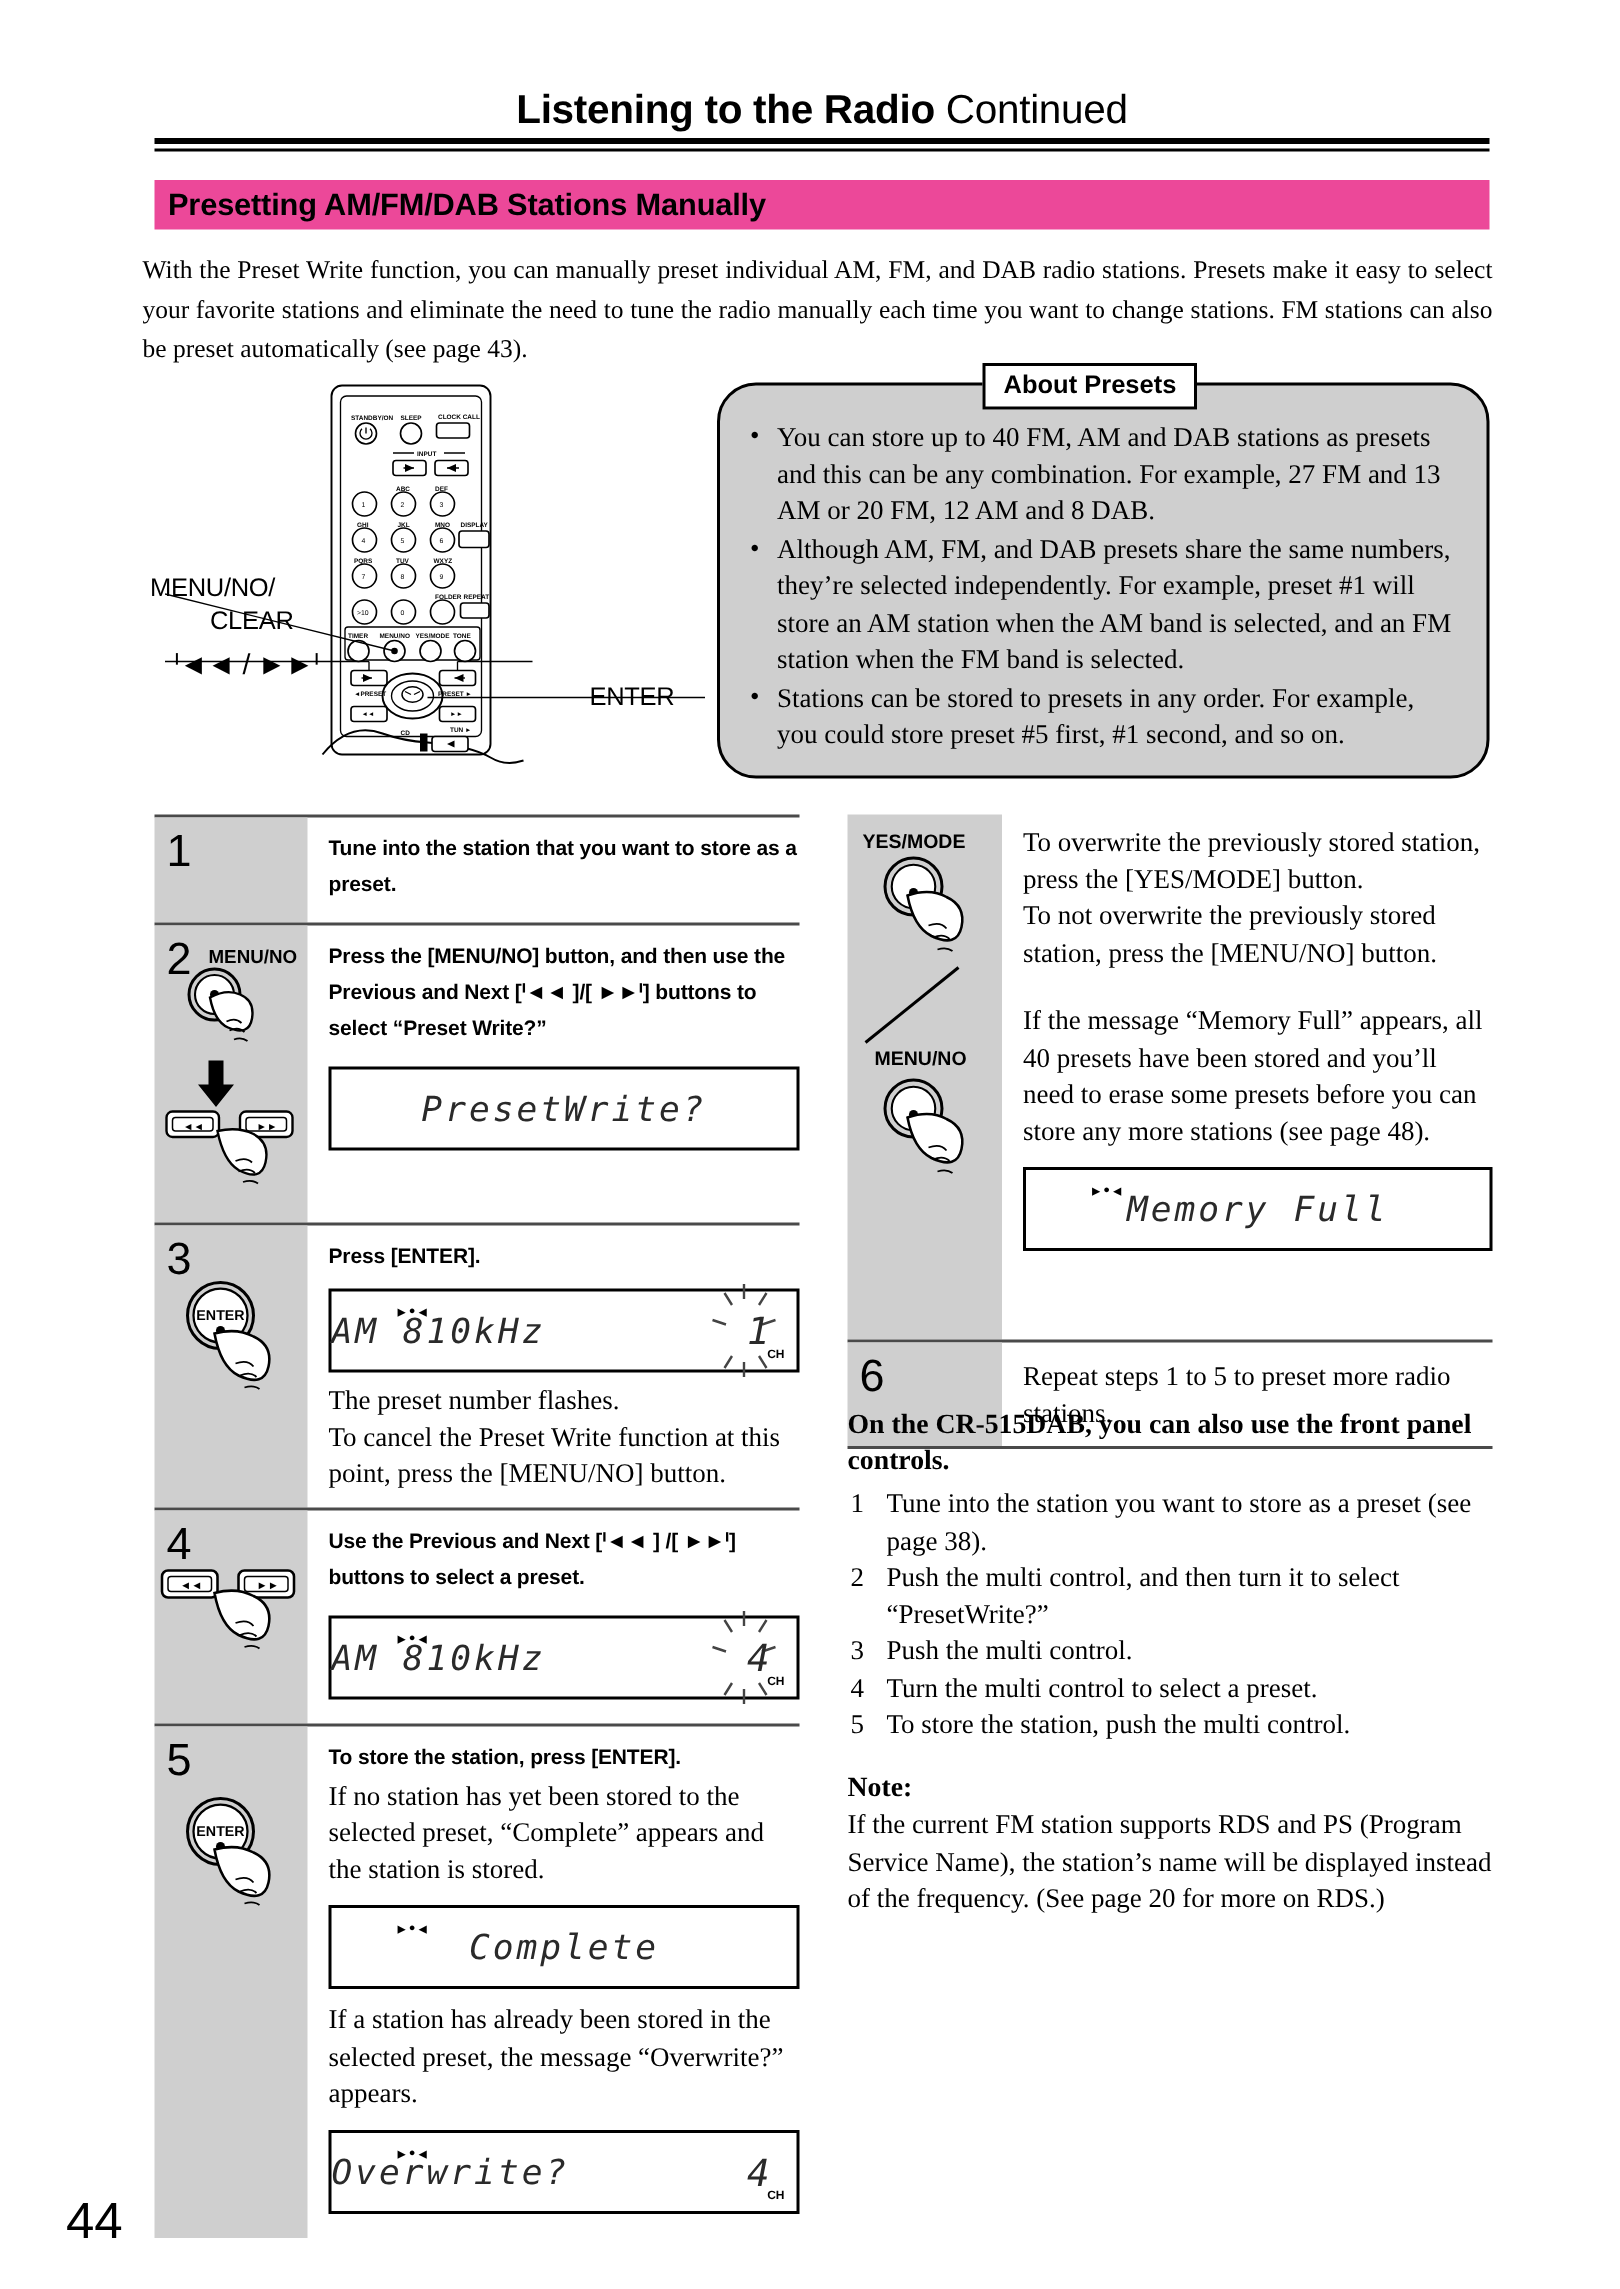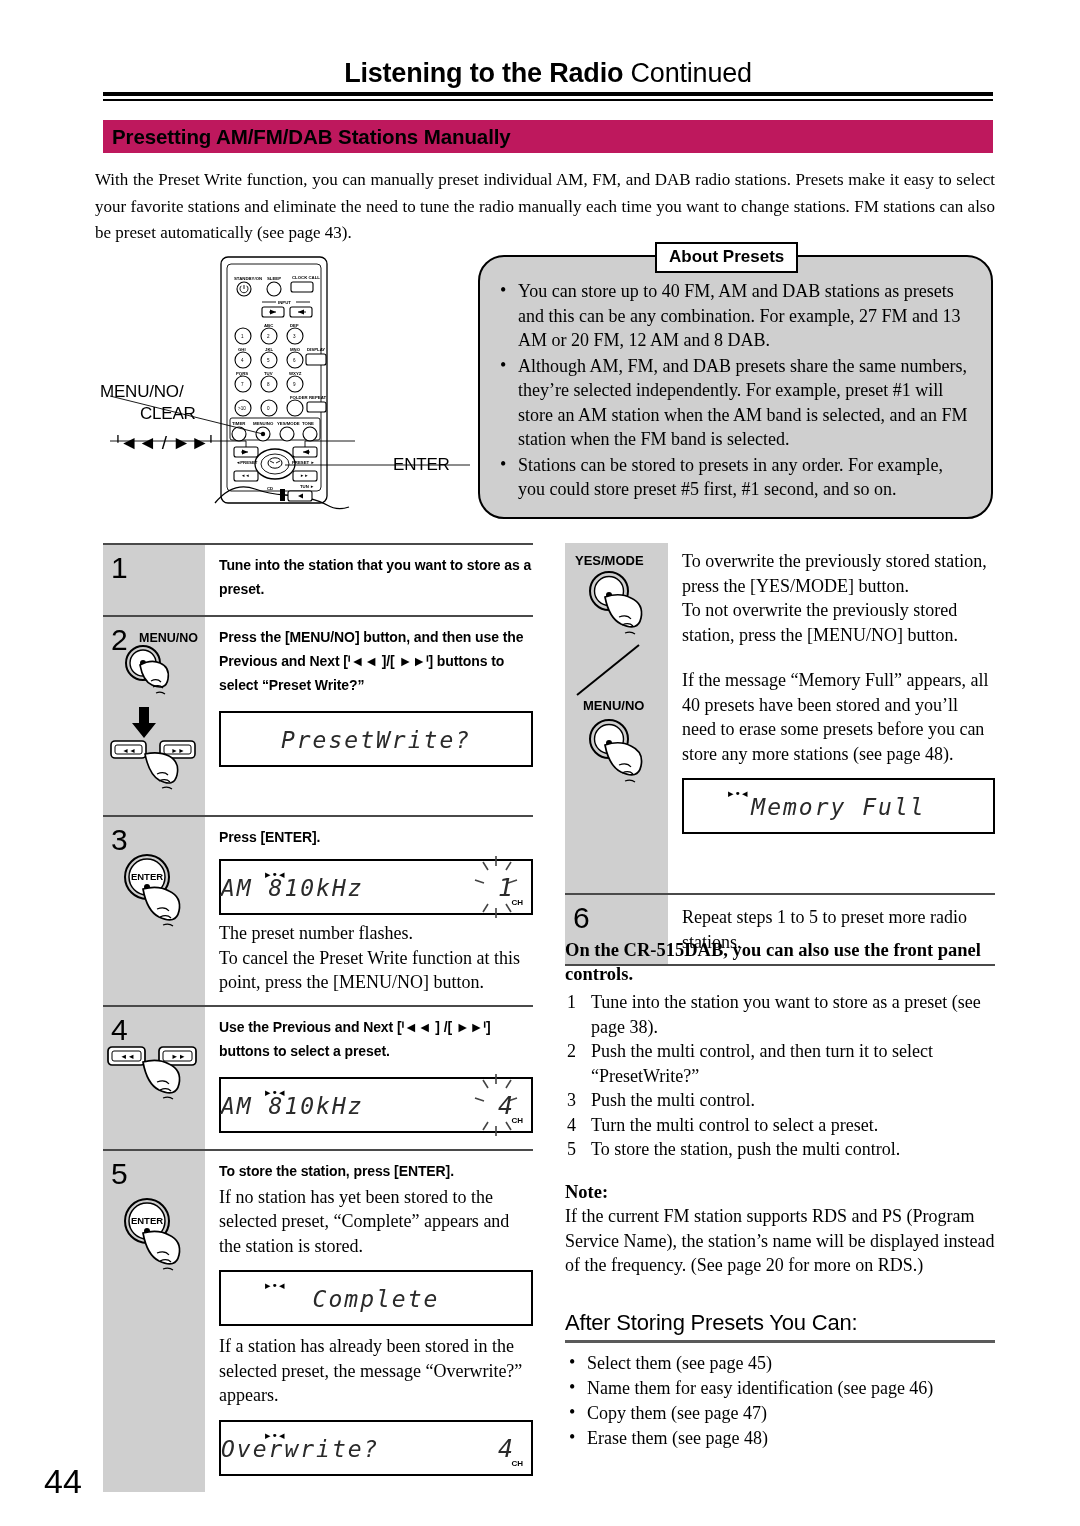--- a/index.html
+++ b/index.html
@@ -14,21 +14,21 @@
 
   
   .hdr{position:absolute;left:103px;top:58px;width:890px;}
   .hdr-title{font-family:"Liberation Sans",sans-serif;font-size:27px;font-weight:bold;letter-spacing:-0.2px;white-space:nowrap;text-align:center;}
   .hdr-title .cont{font-weight:normal;}
   .rule-thick{height:4px;background:#000;margin-top:3px;}
   .rule-thin{height:2px;background:#000;margin-top:3px;}
 
   .sectionbar{
     position:absolute;left:103px;top:120px;width:890px;height:33px;
-    background:#be185d;
+    background:#ec4899;
   }
   .sectionbar span{
     font-family:"Liberation Sans",sans-serif;font-weight:bold;font-size:20.5px;
     display:block;padding:5px 0 0 9px;letter-spacing:-0.1px;
   }
 
   .intro{
     position:absolute;left:95px;top:167px;width:900px;
     font-size:17px;line-height:26.5px;text-align:justify;
   }
@@ -453,25 +453,15 @@
       <li><span class="n">4</span><span>Turn the multi control to select a preset.</span></li>
       <li><span class="n">5</span><span>To store the station, push the multi control.</span></li>
     </ul>
   </div>
 
   <div class="panel-note" style="top:1180px">
     <div class="pn-head">Note:</div>
     <div class="b-text" style="margin-top:0">If the current FM station supports RDS and PS (Program Service Name), the station’s name will be displayed instead of the frequency. (See page 20 for more on RDS.)</div>
   </div>
 
-  <div class="panel-note" style="top:1310px">
-    <div class="after-title">After Storing Presets You Can:</div>
-    <div class="after-rule"></div>
-    <ul class="bullets">
-      <li>Select them (see page 45)</li>
-      <li>Name them for easy identification (see page 46)</li>
-      <li>Copy them (see page 47)</li>
-      <li>Erase them (see page 48)</li>
-    </ul>
-  </div>
 
   <div class="pagenum">44</div>
 </div>
 
 </body></html>

